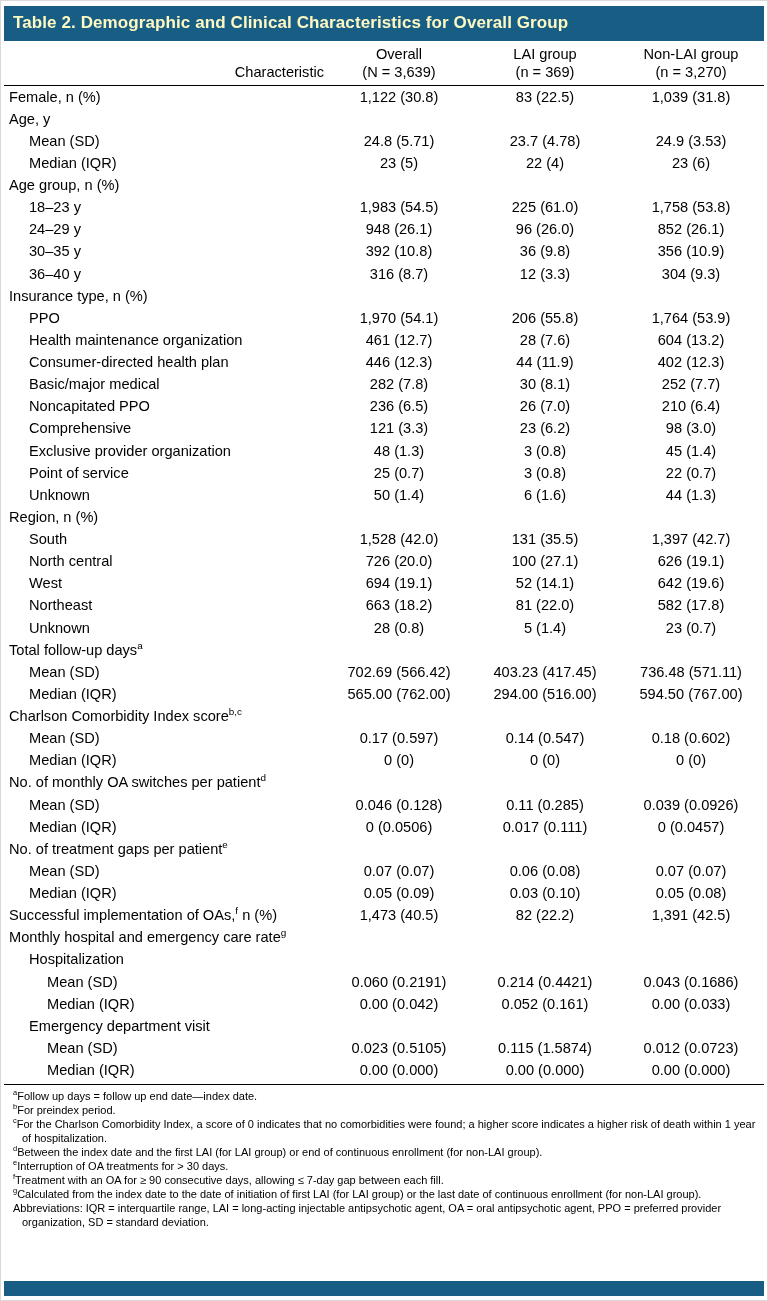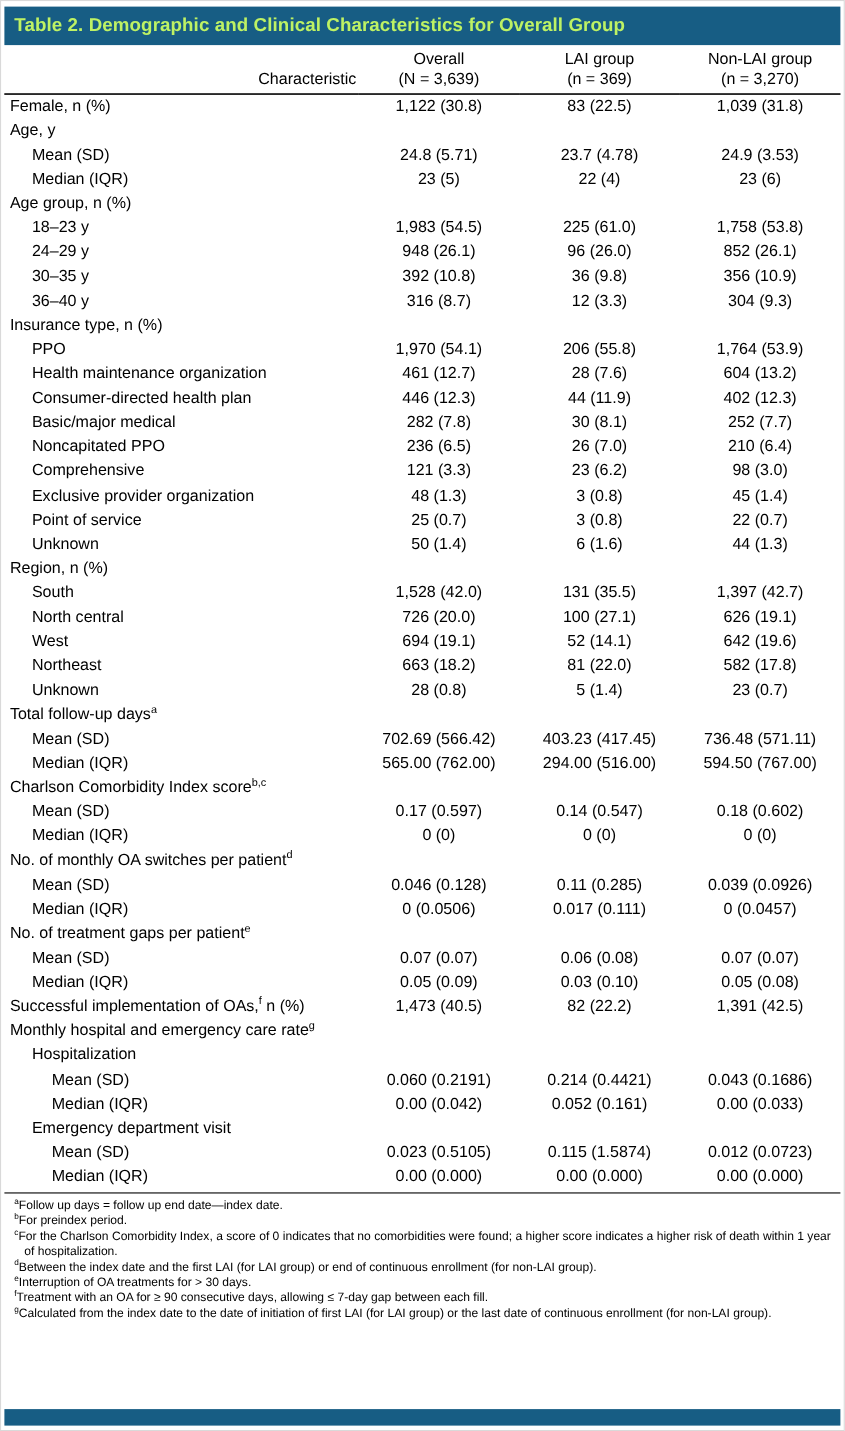--- a/index.html
+++ b/index.html
@@ -8,21 +8,21 @@
   body {
     width: 768px; height: 1301px;
     padding: 5px 3px 4px;
     font-family: "Liberation Sans", sans-serif;
     color: #000;
     display: flex; flex-direction: column;
     border: 1px solid #d9d9d9;
   }
   .title-bar {
     background: var(--accent);
-    color: #bef264;
+    color: #fef9c3;
     font-weight: 700;
     font-size: 17px;
     padding: 7px 9px 8px;
     letter-spacing: 0.1px;
   }
   table.char-table {
     width: 100%;
     border-collapse: collapse;
     font-size: 14.6px;
     margin-top: 1px;
@@ -353,17 +353,18 @@
 </table>
 
 <div class="footnotes">
     <div class="footnote"><sup>a</sup>Follow up days = follow up end date—index date.</div>
     <div class="footnote"><sup>b</sup>For preindex period.</div>
     <div class="footnote"><sup>c</sup>For the Charlson Comorbidity Index, a score of 0 indicates that no comorbidities were found; a higher score indicates a higher risk of death within 1 year of hospitalization.</div>
     <div class="footnote"><sup>d</sup>Between the index date and the first LAI (for LAI group) or end of continuous enrollment (for non-LAI group).</div>
     <div class="footnote"><sup>e</sup>Interruption of OA treatments for &gt; 30 days.</div>
     <div class="footnote"><sup>f</sup>Treatment with an OA for ≥ 90 consecutive days, allowing ≤ 7-day gap between each fill.</div>
     <div class="footnote"><sup>g</sup>Calculated from the index date to the date of initiation of first LAI (for LAI group) or the last date of continuous enrollment (for non-LAI group).</div>
+    <div class="footnote">Abbreviations: IQR = interquartile range, LAI = long-acting injectable antipsychotic agent, OA = oral antipsychotic agent, PPO = preferred provider organization, SD = standard deviation.</div>
   </div>
 
 <div class="spacer"></div>
 
 <div class="bottom-bar"></div>
 
 </body></html>

